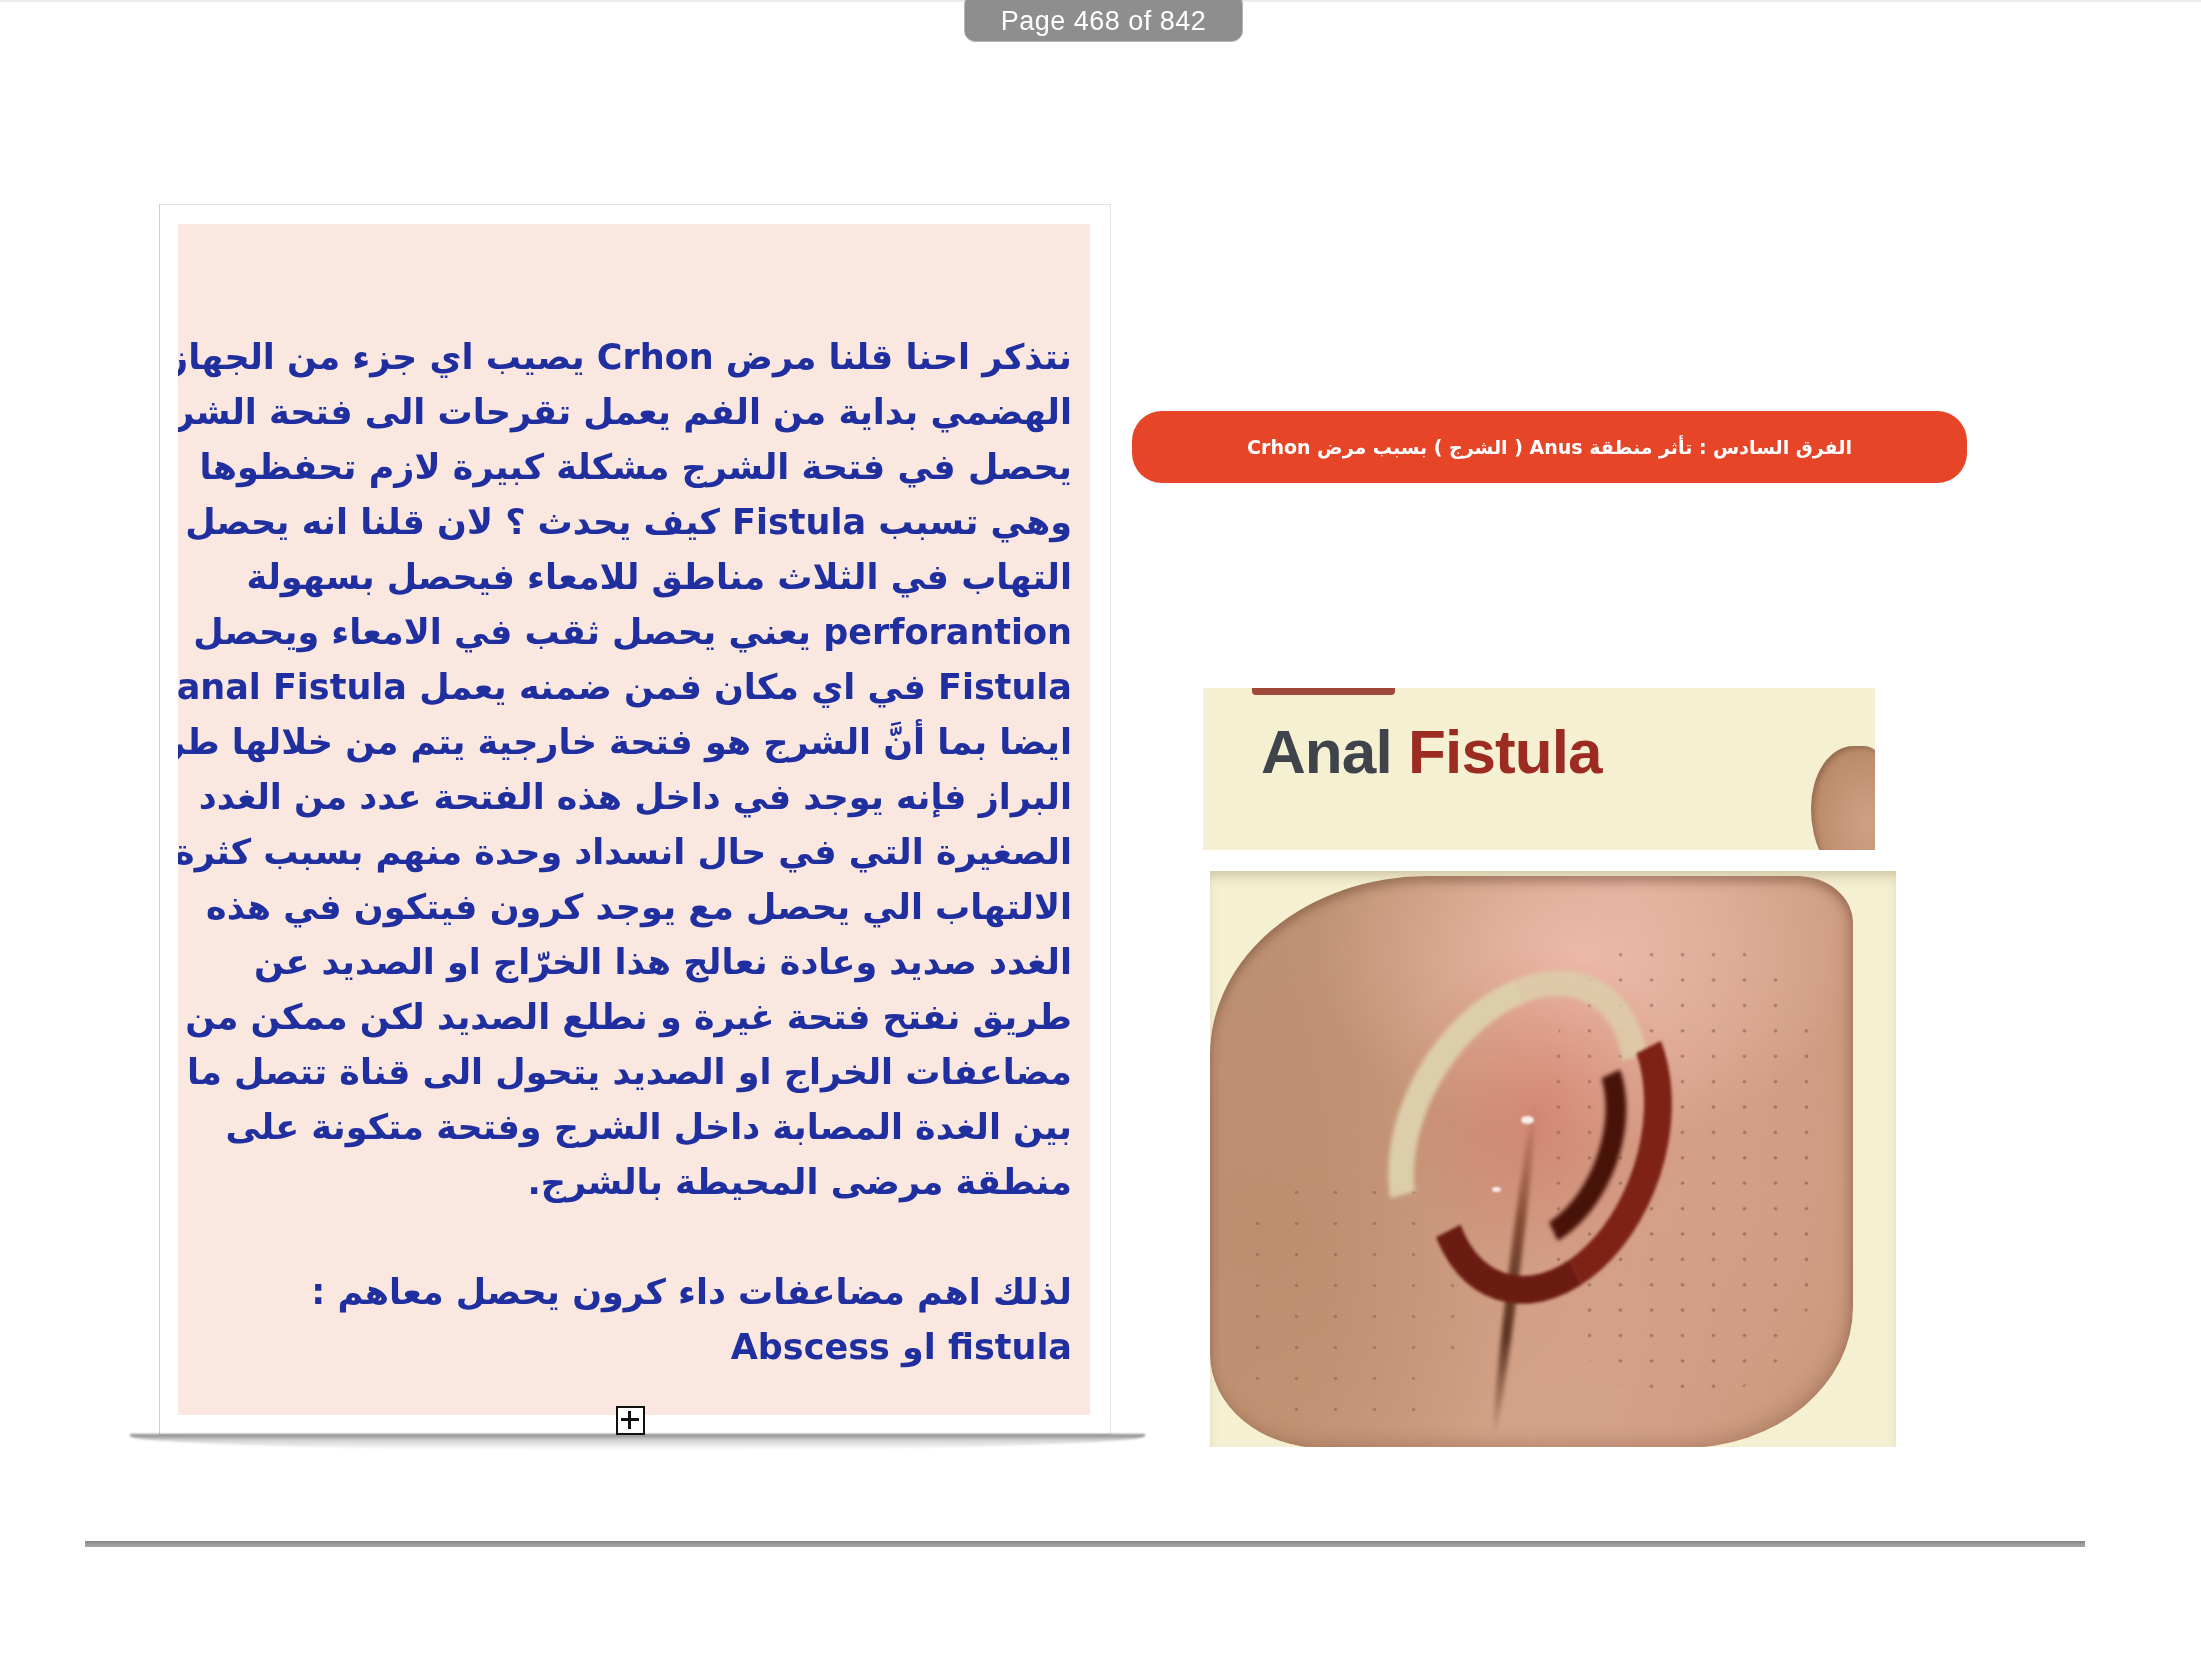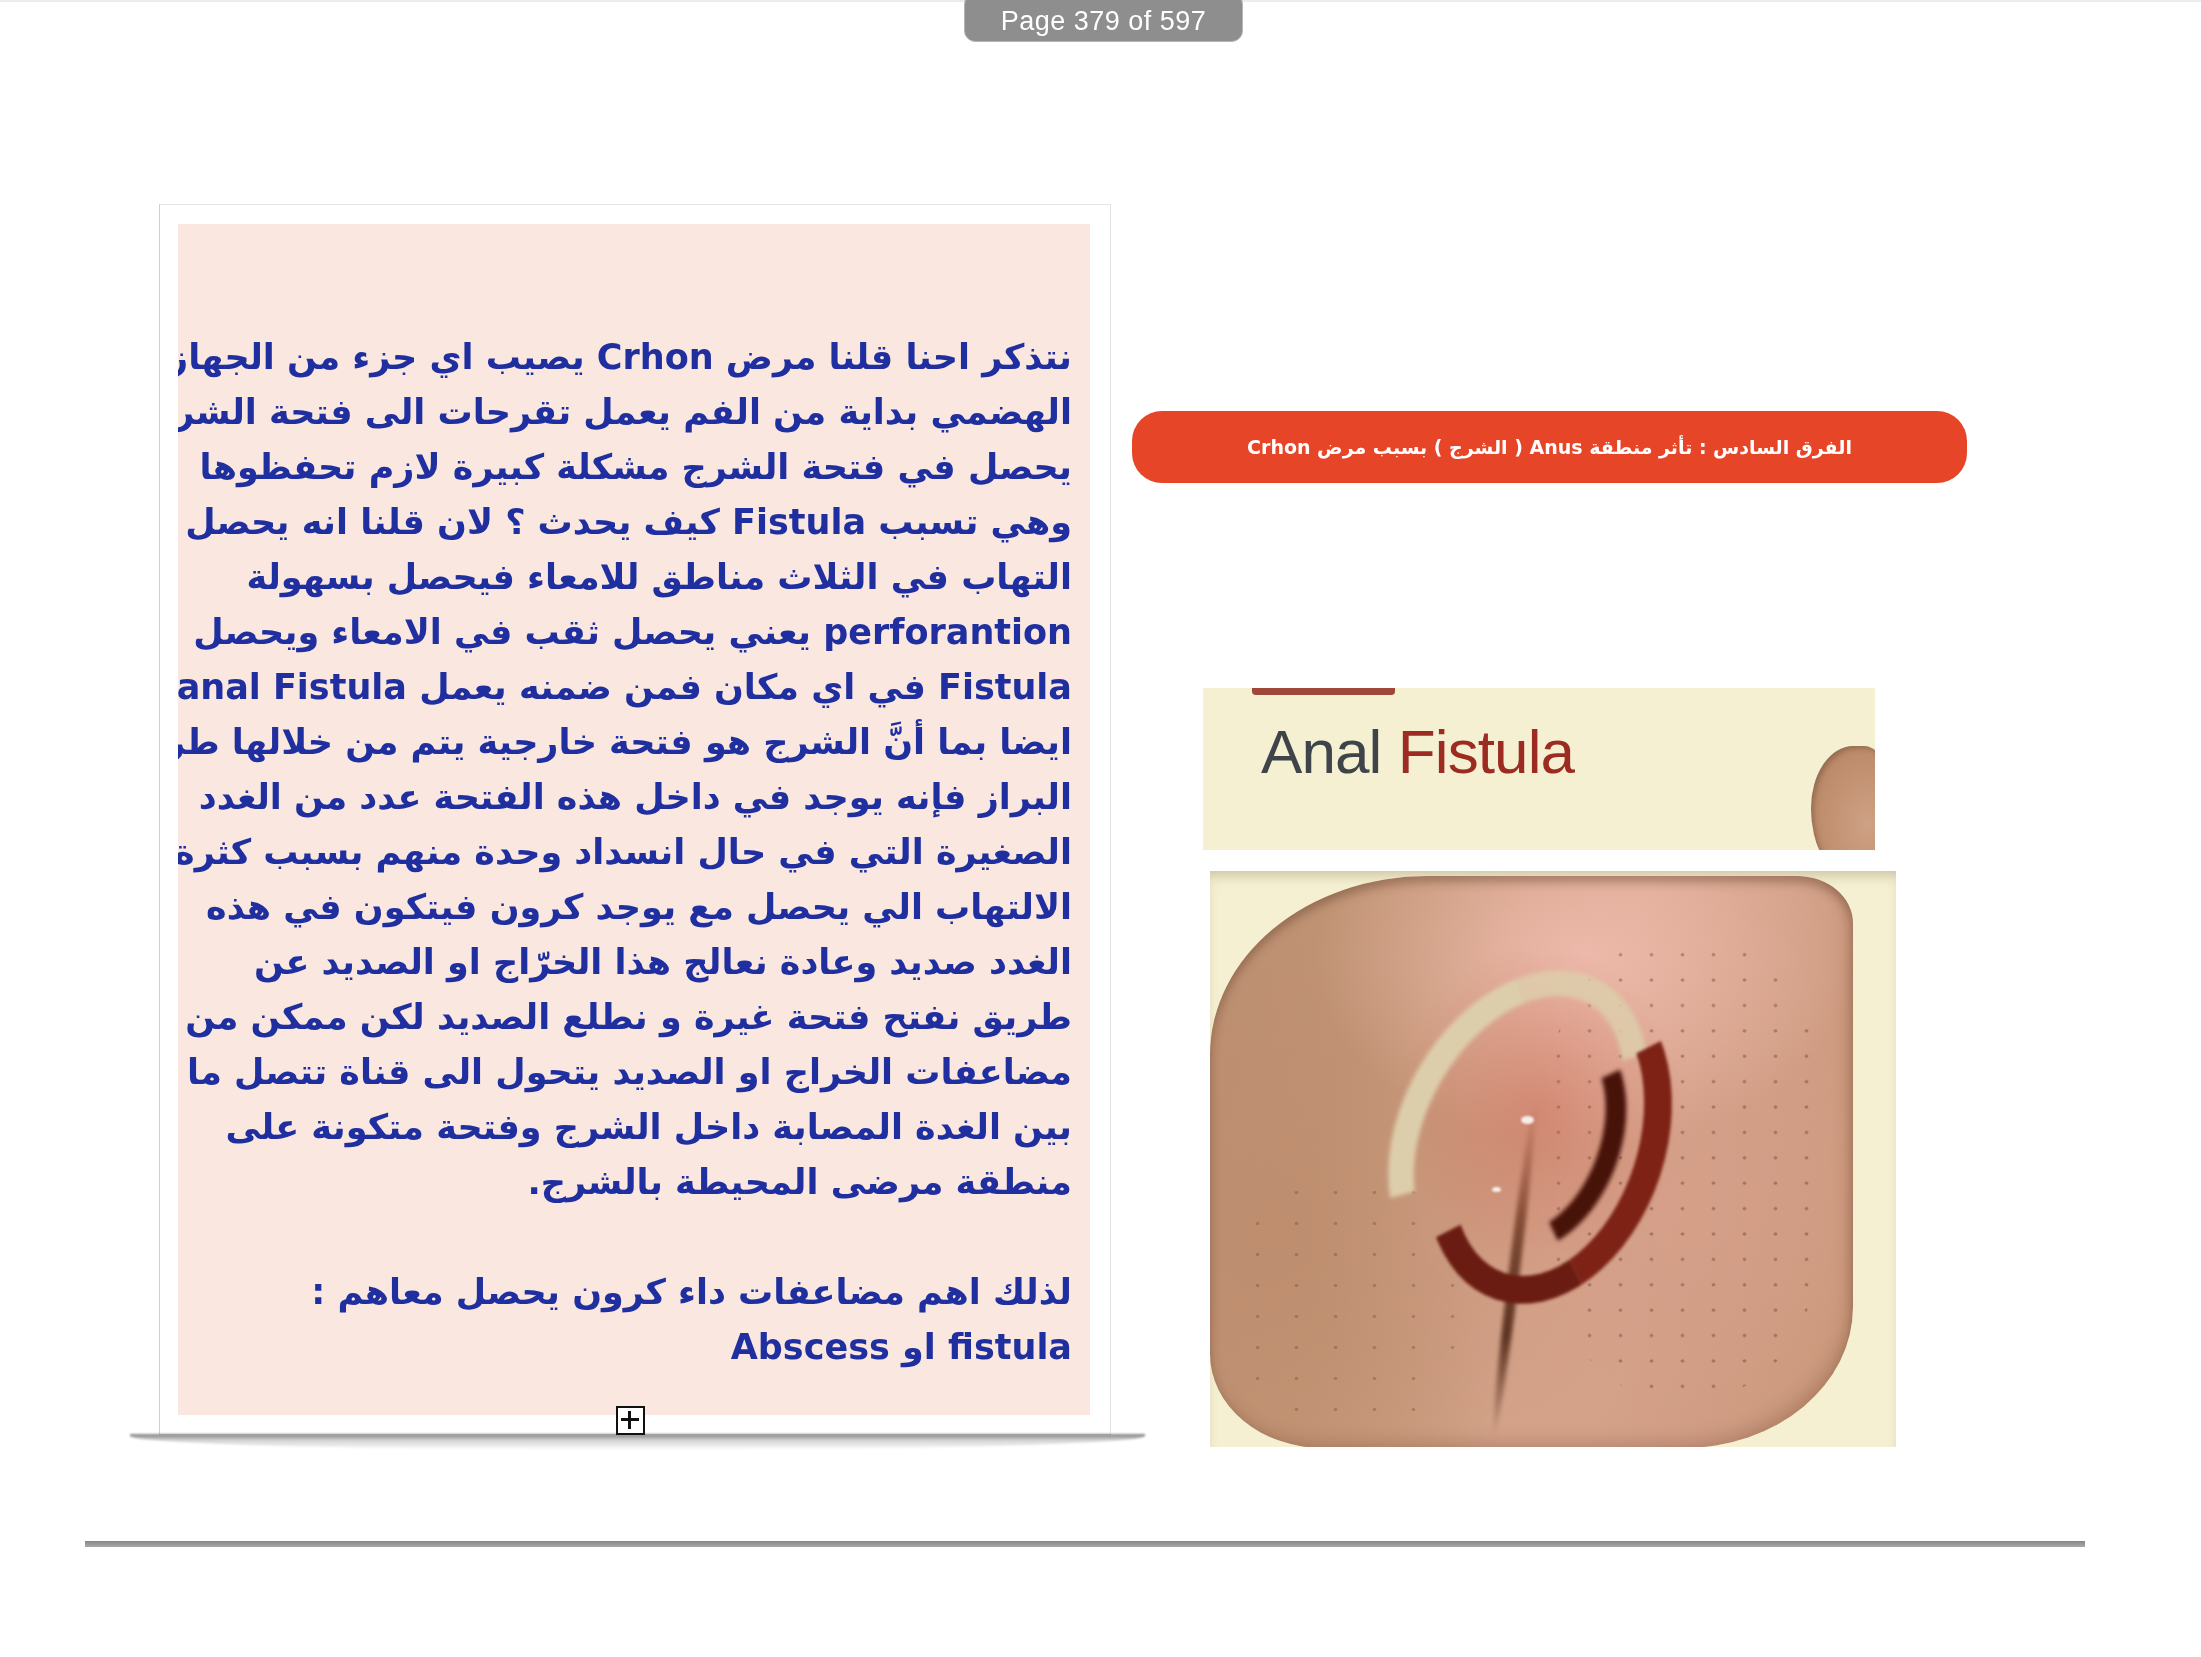--- a/index.html
+++ b/index.html
@@ -34,21 +34,21 @@
   
   .banner{position:absolute;left:1132px;top:411px;width:835px;height:72px;background:#e64527;
     border-radius:30px;color:#ffffff;direction:rtl;text-align:center;line-height:73px;
     font-size:19px;font-weight:700;font-family:"DejaVu Sans",sans-serif;white-space:nowrap;}
 
   
   .slide-title{position:absolute;left:1203px;top:688px;width:672px;height:162px;background:#f5f0d2;
     overflow:hidden;}
   .red-strip{position:absolute;left:49px;top:0;width:143px;height:6.6px;background:#8e2a1f;
     border-radius:0 0 3.8px 3.8px;opacity:.85;}
-  .slide-title .title{position:absolute;left:58px;top:28px;font-size:62px;font-weight:400;
+  .slide-title .title{position:absolute;left:58px;top:28px;font-size:62px;font-weight:700;
     letter-spacing:-0.9px;font-family:"Liberation Sans",sans-serif;}
   .title .w1{color:#3f444b;}
   .title .w2{color:#9c2b22;}
   .title-skin{position:absolute;right:-17px;bottom:-26px;width:81px;height:130px;
     background:radial-gradient(ellipse at 70% 60%,#cfa184 0%,#bb8a69 70%,#a87a5c 100%);
     border-radius:60% 40% 45% 55% / 55% 45% 40% 60%;box-shadow:inset 2.8px 2.8px 5.6px rgba(90,60,40,.35);}
 
   
   .photo-block{position:absolute;left:1210px;top:871px;width:686px;height:576px;background:#f5f0d2;
     overflow:hidden;box-shadow:inset 0 9.4px 13px -5.6px rgba(120,100,60,.35);}
@@ -86,21 +86,21 @@
     background:linear-gradient(#878787,#a8a8a8);}
 </style>
 </head>
 <body>
 
 <div class="screen">
 
   <div class="topline"></div>
 
   <div class="page-badge">
-    <span>Page 379 of 597</span>
+    <span>Page 468 of 842</span>
   </div>
 
   <div class="doc-page">
     <div class="pink-box">
       <div class="notes-text">
           <div class="t-line">نتذكر احنا قلنا مرض Crhon يصيب اي جزء من الجهاز</div>
           <div class="t-line">الهضمي  بداية من الفم يعمل تقرحات الى فتحة الشرج</div>
           <div class="t-line">يحصل في فتحة الشرج مشكلة كبيرة لازم تحفظوها</div>
           <div class="t-line">وهي تسبب   Fistula كيف يحدث ؟ لان قلنا انه يحصل</div>
           <div class="t-line">التهاب في الثلاث مناطق للامعاء فيحصل بسهولة</div>

